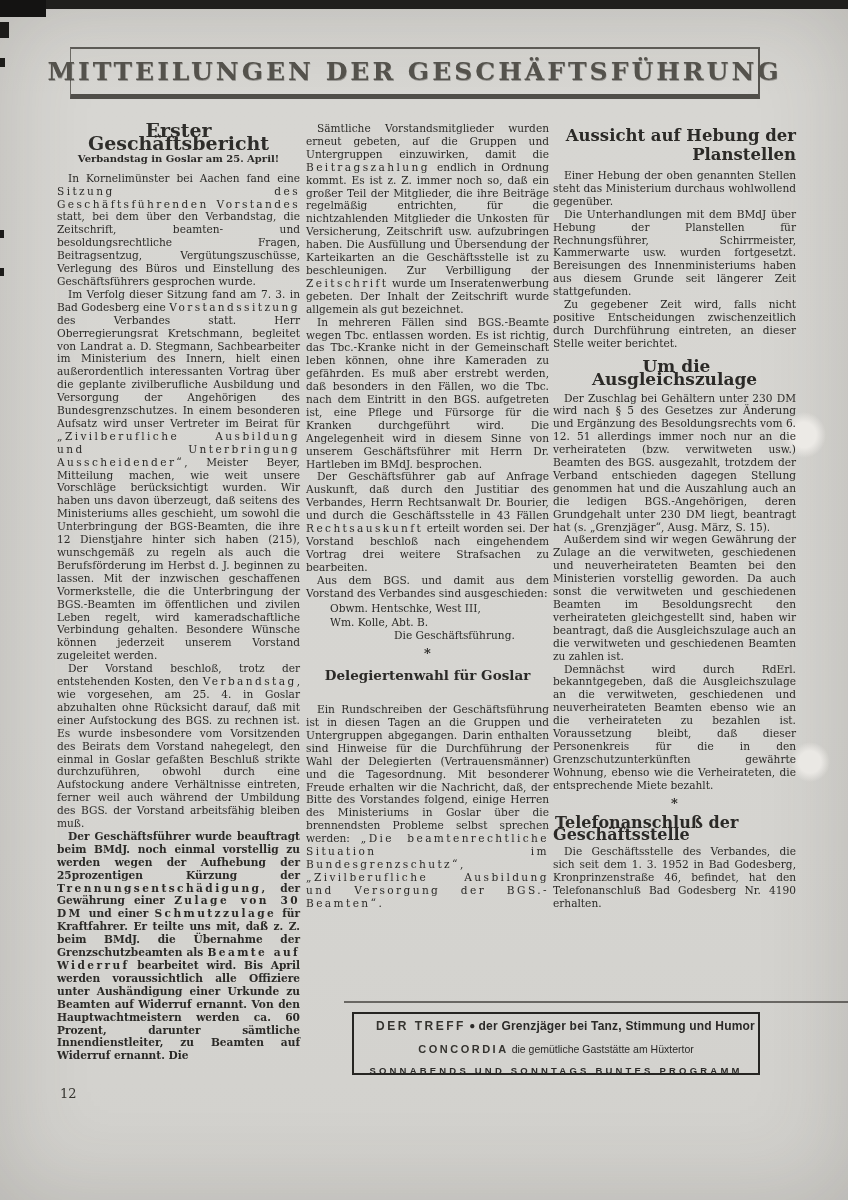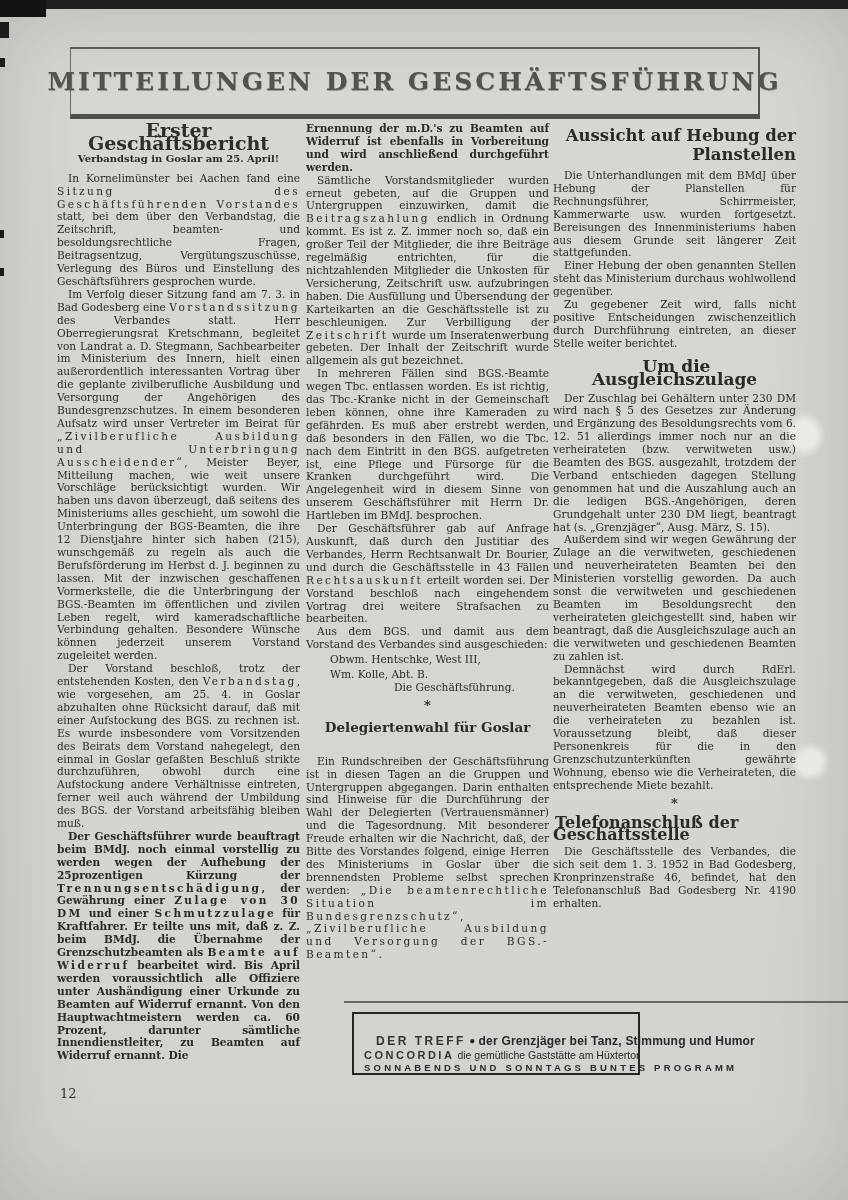--- a/index.html
+++ b/index.html
@@ -18,21 +18,21 @@
   .scan-tick { position:absolute; left:0; background:#1c1b19; }
   .t1 { top:22px; width:9px; height:16px; }
   .t2 { top:58px; width:5px; height:9px; }
   .t3 { top:230px; width:4px; height:8px; }
   .t4 { top:268px; width:4px; height:8px; }
   .blob { position:absolute; border-radius:50%; }
   .b1 { left:782px; top:412px; width:44px; height:46px; background:radial-gradient(closest-side,#eceae6 55%, rgba(236,234,230,0)); }
   .b2 { left:790px; top:742px; width:40px; height:40px; background:radial-gradient(closest-side,#eae8e4 55%, rgba(234,232,228,0)); }
 
   .masthead {
-    position:absolute; left:70px; top:47px; width:690px; height:72px;
+    position:absolute; left:70px; top:47px; width:690px; height:52px;
     border-top:2px solid #5c5a55; border-left:1px solid #6b6963; border-right:2px solid #55534e;
     border-bottom:5px solid #504e49;
     display:flex; align-items:center; justify-content:center;
   }
   .masthead h1 {
     margin:0; font-size:25px; font-weight:bold; letter-spacing:3px;
     color:#54524c; text-shadow:0.5px 0.5px 0 rgba(40,38,34,0.35);
     font-family:"DejaVu Serif", serif; white-space:nowrap;
   }
 
@@ -52,24 +52,24 @@
   .cont { text-indent:0; }
   .bold { font-weight:bold; }
   .sperr span.sp, span.sp { letter-spacing:2.4px; }
   .sig { margin:2px 0 0; text-indent:0; padding-left:24px; text-align:left; }
   .sig-right { margin:0; text-indent:0; text-align:left; padding-left:88px; }
   .star { margin:6px 0 2px; text-align:center; font-size:13px; font-weight:bold; text-indent:0; }
 
   .pre-ad-rule { position:absolute; left:344px; top:1001px; width:504px; height:2px; background:#45433f; opacity:0.75; }
 
   .ad-box {
-    position:absolute; left:352px; top:1012px; width:288px; height:63px;
+    position:absolute; left:352px; top:1012px; width:408px; height:63px;
     border:2.5px solid #262522; padding:5px 10px 0;
     font-family:"Liberation Sans", sans-serif; color:#2a2927;
-    display:flex; flex-direction:column; justify-content:flex-end; gap:1px;
+    display:flex; flex-direction:column; justify-content:flex-start; gap:10px;
   }
   .ad-line { white-space:nowrap; text-indent:0; }
   .ad-l1 { font-size:12px; text-align:left; padding-left:12px; }
   .ad-brand { font-weight:bold; letter-spacing:2.5px; color:#34332f; }
   .ad-bullet { font-size:10px; position:relative; top:-1px; }
   .ad-cond { font-weight:bold; font-size:12px; letter-spacing:0.2px; }
   .ad-l2 { font-size:11px; text-align:center; }
   .ad-l2 .rest { font-size:10.5px; }
   .ad-l3 { font-size:9.5px; font-weight:bold; letter-spacing:3.2px; text-align:center; }
 
@@ -96,37 +96,36 @@
   <div class="col col1">
     <h2 class="art-title">Erster Geschäftsbericht</h2>
     <h3 class="art-sub">Verbandstag in Goslar am 25. April!</h3>
     <p class="para"><span>In Kornelimünster bei Aachen fand eine </span><span class="sp">Sitzung des Geschäftsführenden Vorstandes</span><span> statt, bei dem über den Verbandstag, die Zeitschrift, beamten- und besoldungsrechtliche Fragen, Beitragsentzug, Vergütungszuschüsse, Verlegung des Büros und Einstellung des Geschäftsführers gesprochen wurde.</span></p>
     <p class="para"><span>Im Verfolg dieser Sitzung fand am 7. 3. in Bad Godesberg eine </span><span class="sp">Vorstandssitzung</span><span> des Verbandes statt. Herr Oberregierungsrat Kretschmann, begleitet von Landrat a. D. Stegmann, Sachbearbeiter im Ministerium des Innern, hielt einen außerordentlich interessanten Vortrag über die geplante zivilberufliche Ausbildung und Versorgung der Angehörigen des Bundesgrenzschutzes. In einem besonderen Aufsatz wird unser Vertreter im Beirat für </span><span class="sp">„Zivilberufliche Ausbildung und Unterbringung Ausscheidender“</span><span>, Meister Beyer, Mitteilung machen, wie weit unsere Vorschläge berücksichtigt wurden. Wir haben uns davon überzeugt, daß seitens des Ministeriums alles geschieht, um sowohl die Unterbringung der BGS-Beamten, die ihre 12 Dienstjahre hinter sich haben (215), wunschgemäß zu regeln als auch die Berufsförderung im Herbst d. J. beginnen zu lassen. Mit der inzwischen geschaffenen Vormerkstelle, die die Unterbringung der BGS.-Beamten im öffentlichen und zivilen Leben regelt, wird kameradschaftliche Verbindung gehalten. Besondere Wünsche können jederzeit unserem Vorstand zugeleitet werden.</span></p>
     <p class="para"><span>Der Vorstand beschloß, trotz der entstehenden Kosten, den </span><span class="sp">Verbandstag</span><span>, wie vorgesehen, am 25. 4. in Goslar abzuhalten ohne Rücksicht darauf, daß mit einer Aufstockung des BGS. zu rechnen ist. Es wurde insbesondere vom Vorsitzenden des Beirats dem Vorstand nahegelegt, den einmal in Goslar gefaßten Beschluß strikte durchzuführen, obwohl durch eine Aufstockung andere Verhältnisse eintreten, ferner weil auch während der Umbildung des BGS. der Vorstand arbeitsfähig bleiben muß.</span></p>
     <p class="para bold"><span>Der Geschäftsführer wurde beauftragt beim BMdJ. noch einmal vorstellig zu werden wegen der Aufhebung der 25prozentigen Kürzung der </span><span class="sp">Trennungsentschädigung</span><span>, der Gewährung einer </span><span class="sp">Zulage von 30 DM</span><span> und einer </span><span class="sp">Schmutzzulage</span><span> für Kraftfahrer. Er teilte uns mit, daß z. Z. beim BMdJ. die Übernahme der Grenzschutzbeamten als </span><span class="sp">Beamte auf Widerruf</span><span> bearbeitet wird. Bis April werden voraussichtlich alle Offiziere unter Aushändigung einer Urkunde zu Beamten auf Widerruf ernannt. Von den Hauptwachtmeistern werden ca. 60 Prozent, darunter sämtliche Innendienstleiter, zu Beamten auf Widerruf ernannt. Die</span></p>
   </div>
 
   <div class="col col2">
-    <p class="para cont bold"><span>Ernennung der m.D.'s zu Beamten auf Widerruf ist ebenfalls in Vorbereitung und wird anschließend durchgeführt werden.</span></p>
     <p class="para"><span>Sämtliche Vorstandsmitglieder wurden erneut gebeten, auf die Gruppen und Untergruppen einzuwirken, damit die </span><span class="sp">Beitragszahlung</span><span> endlich in Ordnung kommt. Es ist z. Z. immer noch so, daß ein großer Teil der Mitglieder, die ihre Beiträge regelmäßig entrichten, für die nichtzahlenden Mitglieder die Unkosten für Versicherung, Zeitschrift usw. aufzubringen haben. Die Ausfüllung und Übersendung der Karteikarten an die Geschäftsstelle ist zu beschleunigen. Zur Verbilligung der </span><span class="sp">Zeitschrift</span><span> wurde um Inseratenwerbung gebeten. Der Inhalt der Zeitschrift wurde allgemein als gut bezeichnet.</span></p>
     <p class="para"><span>In mehreren Fällen sind BGS.-Beamte wegen Tbc. entlassen worden. Es ist richtig, das Tbc.-Kranke nicht in der Gemeinschaft leben können, ohne ihre Kameraden zu gefährden. Es muß aber erstrebt werden, daß besonders in den Fällen, wo die Tbc. nach dem Eintritt in den BGS. aufgetreten ist, eine Pflege und Fürsorge für die Kranken durchgeführt wird. Die Angelegenheit wird in diesem Sinne von unserem Geschäftsführer mit Herrn Dr. Hartleben im BMdJ. besprochen.</span></p>
     <p class="para"><span>Der Geschäftsführer gab auf Anfrage Auskunft, daß durch den Justitiar des Verbandes, Herrn Rechtsanwalt Dr. Bourier, und durch die Geschäftsstelle in 43 Fällen </span><span class="sp">Rechtsauskunft</span><span> erteilt worden sei. Der Vorstand beschloß nach eingehendem Vortrag drei weitere Strafsachen zu bearbeiten.</span></p>
     <p class="para"><span>Aus dem BGS. und damit aus dem Vorstand des Verbandes sind ausgeschieden:</span></p>
     <p class="sig">Obwm. Hentschke, West III,</p>
     <p class="sig">Wm. Kolle, Abt. B.</p>
     <p class="sig-right">Die Geschäftsführung.</p>
     <p class="star">*</p>
     <h3 class="col-heading">Delegiertenwahl für Goslar</h3>
     <p class="para"><span>Ein Rundschreiben der Geschäftsführung ist in diesen Tagen an die Gruppen und Untergruppen abgegangen. Darin enthalten sind Hinweise für die Durchführung der Wahl der Delegierten (Vertrauensmänner) und die Tagesordnung. Mit besonderer Freude erhalten wir die Nachricht, daß, der Bitte des Vorstandes folgend, einige Herren des Ministeriums in Goslar über die brennendsten Probleme selbst sprechen werden: </span><span class="sp">„Die beamtenrechtliche Situation im Bundesgrenzschutz“</span><span>, </span><span class="sp">„Zivilberufliche Ausbildung und Versorgung der BGS.-Beamten“</span><span>.</span></p>
   </div>
 
   <div class="col col3">
     <h2 class="h-two">Aussicht auf Hebung der Planstellen</h2>
+    <p class="para">Einer Hebung der oben genannten Stellen steht das Ministerium durchaus wohlwollend gegenüber.</p>
     <p class="para">Die Unterhandlungen mit dem BMdJ über Hebung der Planstellen für Rechnungsführer, Schirrmeister, Kammerwarte usw. wurden fortgesetzt. Bereisungen des Innenministeriums haben aus diesem Grunde seit längerer Zeit stattgefunden.</p>
-    <p class="para">Einer Hebung der oben genannten Stellen steht das Ministerium durchaus wohlwollend gegenüber.</p>
     <p class="para">Zu gegebener Zeit wird, falls nicht positive Entscheidungen zwischenzeitlich durch Durchführung eintreten, an dieser Stelle weiter berichtet.</p>
     <h2 class="h-mid">Um die Ausgleichszulage</h2>
     <p class="para">Der Zuschlag bei Gehältern unter 230 DM wird nach § 5 des Gesetzes zur Änderung und Ergänzung des Besoldungsrechts vom 6. 12. 51 allerdings immer noch nur an die verheirateten (bzw. verwitweten usw.) Beamten des BGS. ausgezahlt, trotzdem der Verband entschieden dagegen Stellung genommen hat und die Auszahlung auch an die ledigen BGS.-Angehörigen, deren Grundgehalt unter 230 DM liegt, beantragt hat (s. „Grenzjäger“, Ausg. März, S. 15).</p>
     <p class="para">Außerdem sind wir wegen Gewährung der Zulage an die verwitweten, geschiedenen und neuverheirateten Beamten bei den Ministerien vorstellig geworden. Da auch sonst die verwitweten und geschiedenen Beamten im Besoldungsrecht den verheirateten gleichgestellt sind, haben wir beantragt, daß die Ausgleichszulage auch an die verwitweten und geschiedenen Beamten zu zahlen ist.</p>
     <p class="para">Demnächst wird durch RdErl. bekanntgegeben, daß die Ausgleichszulage an die verwitweten, geschiedenen und neuverheirateten Beamten ebenso wie an die verheirateten zu bezahlen ist. Voraussetzung bleibt, daß dieser Personenkreis für die in den Grenzschutzunterkünften gewährte Wohnung, ebenso wie die Verheirateten, die entsprechende Miete bezahlt.</p>
     <p class="star">*</p>
     <h3 class="h-small">Telefonanschluß der Geschäftsstelle</h3>
     <p class="para">Die Geschäftsstelle des Verbandes, die sich seit dem 1. 3. 1952 in Bad Godesberg, Kronprinzenstraße 46, befindet, hat den Telefonanschluß Bad Godesberg Nr. 4190 erhalten.</p>
   </div>
 

